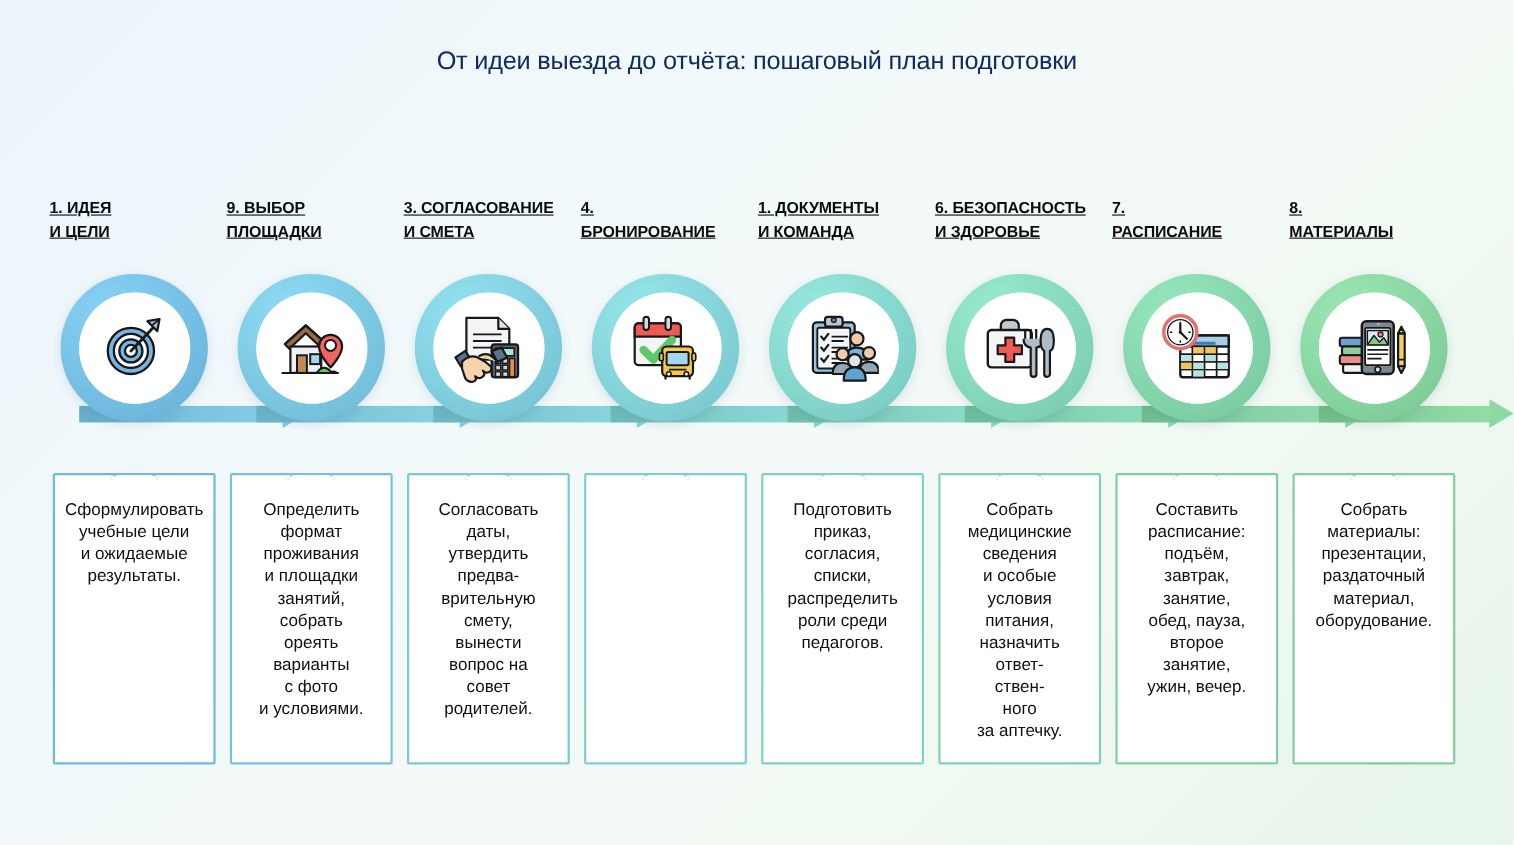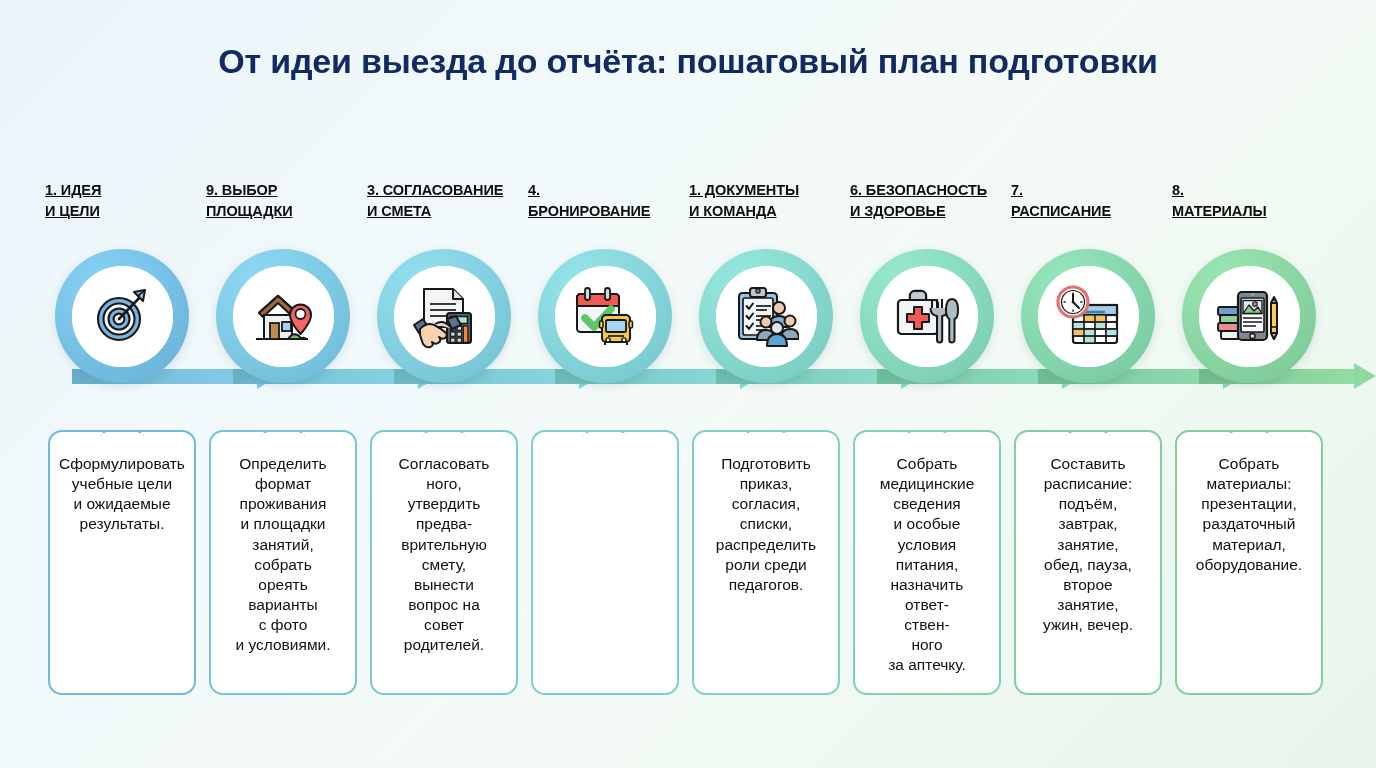--- a/index.html
+++ b/index.html
@@ -9,21 +9,21 @@
     background:
       linear-gradient(135deg,#eaf4fa 0%,#f2f9fb 32%,#f3faf5 62%,#e7f5ea 100%);
     position:relative;
   }
   #stage{position:absolute;inset:0;}
 
   
   .title{
     position:absolute;top:42px;left:0;width:1376px;
     text-align:center;
-    font-size:34px;font-weight:bold;letter-spacing:-0.2px;
+    font-size:23px;font-weight:normal;letter-spacing:-0.2px;
     color:#112a63;
     white-space:nowrap;
   }
 
   
   .col{position:absolute;top:0;width:154px;}
   .col-head{
     position:absolute;top:180px;width:100%;
     text-align:left;
     font-size:14.5px;font-weight:bold;line-height:1.42;
@@ -61,21 +61,21 @@
     box-shadow:inset 0 0 0 1px rgba(255,255,255,0.9);
   }
   .circle-inner svg{display:block;}
 
   
   .card{
     position:absolute;top:430px;width:148px;height:265px;left:50%;
     transform:translateX(-50%);
     background:#ffffff;
     border:2.2px solid #8ecfe2;
-    border-radius:14px;
+    border-radius:2px;
     box-sizing:border-box;
     padding:22px 7px 10px 7px;
     text-align:center;
     font-size:15.5px;line-height:1.30;
     color:#101010;
     font-weight:500;
     overflow:hidden;
   }
   
   .tab{
@@ -228,21 +228,21 @@
           </div>
         </div>
         <div class="card" style="border-color: rgb(122, 200, 216);">
           <div class="tab">
             <svg width="44" height="26" viewBox="0 0 44 26">
               <path d="M1 26 L22 2 L43 26" fill="#ffffff" stroke="#7ac8d8" stroke-width="2.2" stroke-linejoin="round"></path>
               <path d="M1 25 H43" stroke="#ffffff" stroke-width="4"></path>
             </svg>
           </div>
           <span class="card-text">Согласовать
-ного,
+даты,
 утвердить
 предва-
 врительную
 смету,
 вынести
 вопрос на
 совет
 родителей.</span>
         </div>
       </div>

